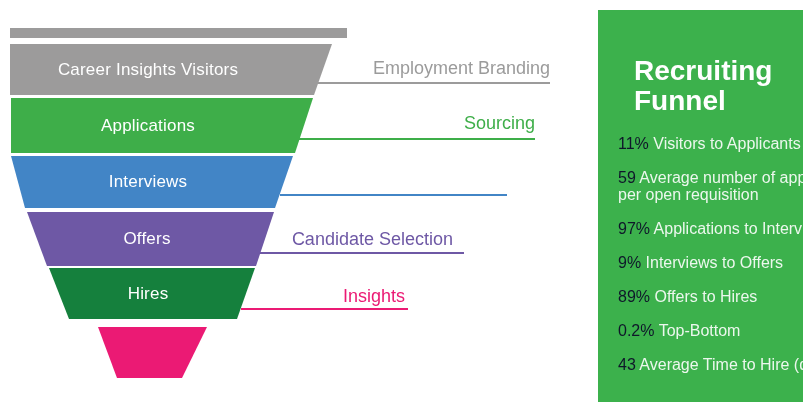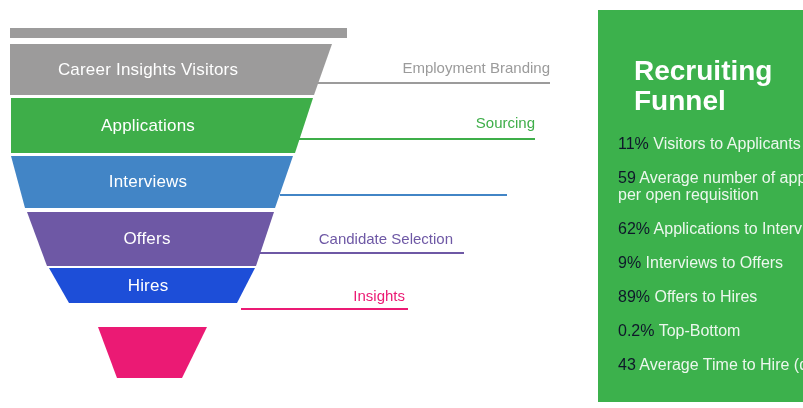--- a/index.html
+++ b/index.html
@@ -31,29 +31,29 @@
     box-sizing: border-box;
   }
   .stage-0 { left: 10px; top: 44px;  width: 322px; height: 51px; background: #9c9b9b;
              clip-path: polygon(0 0, 322px 0, 304px 100%, 0 100%); padding-right: 46px; }
   .stage-1 { left: 10px; top: 98px;  width: 304px; height: 55px; background: #3eae49;
              clip-path: polygon(1px 0, 303px 0, 285px 100%, 1px 100%); padding-right: 28px; }
   .stage-2 { left: 10px; top: 156px; width: 284px; height: 52px; background: #4285c6;
              clip-path: polygon(1px 0, 283px 0, 265px 100%, 15px 100%); padding-right: 8px; }
   .stage-3 { left: 10px; top: 212px; width: 274px; height: 54px; background: #6e58a5;
              clip-path: polygon(17px 0, 264px 0, 246px 100%, 37px 100%); }
-  .stage-4 { left: 10px; top: 268px; width: 255px; height: 35px; background: #1d4ed8;
+  .stage-4 { left: 10px; top: 268px; width: 255px; height: 51px; background: #15803d;
              clip-path: polygon(39px 0, 245px 0, 227px 100%, 59px 100%); padding-left: 21px; text-align: right; }
   .spout   { left: 10px; top: 327px; width: 207px; height: 51px; background: #eb1a74;
              clip-path: polygon(88px 0, 197px 0, 172px 100%, 107px 100%); }
 
   
   .ann {
     position: absolute; width: 260px; height: 22px; line-height: 22px;
-    text-align: right; font-size: 15px; white-space: nowrap;
+    text-align: right; font-size: 18px; white-space: nowrap;
   }
   .ann-0 { left: 290px; top: 57px;  color: #9b9b9b; }
   .ann-1 { left: 275px; top: 112px; color: #3eae49; }
   .ann-2 { left: 243px; top: 171px; color: #4285c6; }
   .ann-3 { left: 193px; top: 228px; color: #6e58a5; }
   .ann-4 { left: 145px; top: 285px; color: #eb1a74; }
 
   .rule { position: absolute; height: 2px; }
   .rule-0 { left: 318px; top: 82px;  width: 232px; background: #9c9b9b; }
   .rule-1 { left: 299px; top: 138px; width: 236px; background: #3eae49; }
@@ -119,19 +119,19 @@
 
   <div class="ann ann-4">Insights</div>
   <div class="rule rule-4"></div>
 </div>
 
 <aside class="panel">
   <h1 class="panel-title">Recruiting Funnel</h1>
   <div class="stats">
     <p class="stat"><b>11%</b> <span>Visitors to Applicants</span></p>
     <p class="stat"><b>59</b> <span>Average number of applicants per open requisition</span></p>
-    <p class="stat"><b>62%</b> <span>Applications to Interviews</span></p>
+    <p class="stat"><b>97%</b> <span>Applications to Interviews</span></p>
     <p class="stat"><b>9%</b> <span>Interviews to Offers</span></p>
     <p class="stat"><b>89%</b> <span>Offers to Hires</span></p>
     <p class="stat"><b>0.2%</b> <span>Top-Bottom</span></p>
     <p class="stat"><b>43</b> <span>Average Time to Hire (days)</span></p>
   </div>
 </aside>
 
 </body></html>

